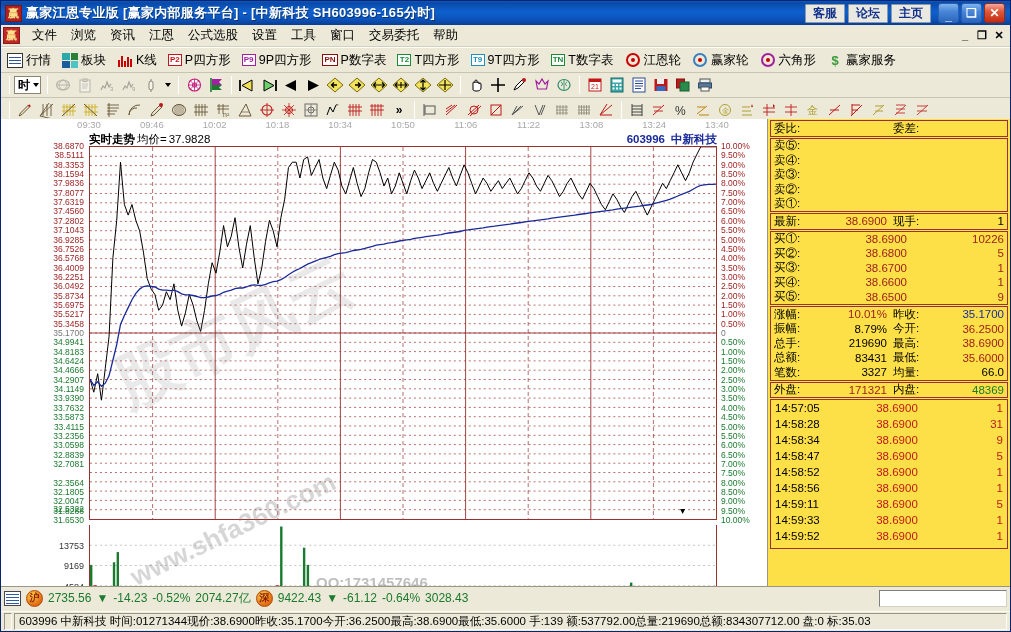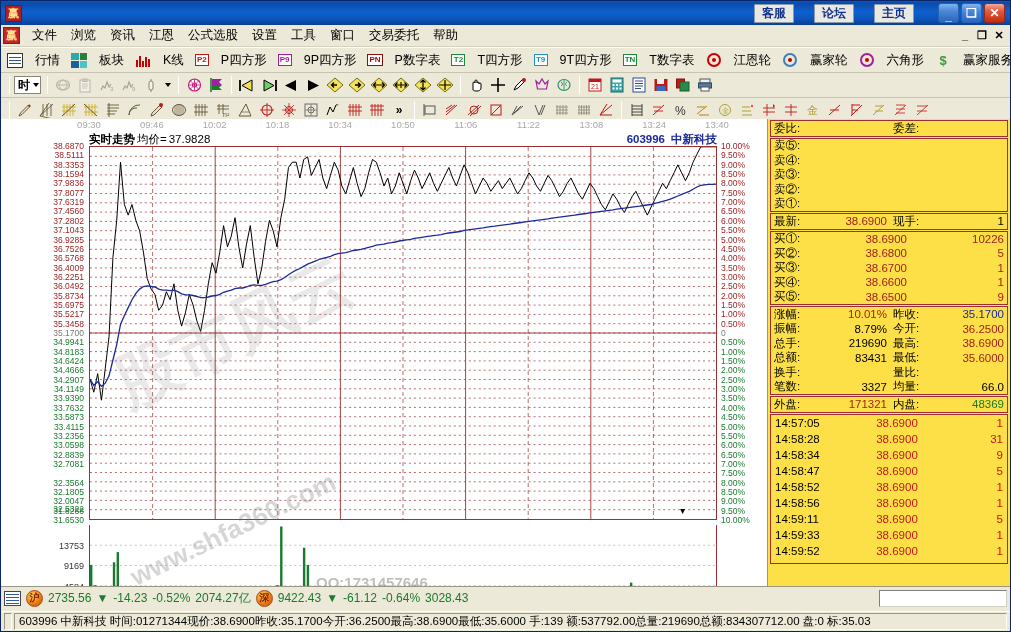--- a/index.html
+++ b/index.html
@@ -33,21 +33,21 @@
     color: #ffe08a; font-size: 11px; font-weight: bold;
     display:flex;align-items:center;justify-content:center;
     line-height: 1;
   }
   .tb-title {
     color: #ffffff; font-size: 13px; font-weight: bold;
     letter-spacing: .3px;
     white-space: nowrap;
     text-shadow: 1px 1px 0 rgba(0,0,0,.4);
   }
-  .tb-right { margin-left: auto; display: flex; align-items: center; gap: 20px; padding-right: 3px; justify-content: center;}
+  .tb-right { margin-left: auto; display: flex; align-items: center; gap: 3px; padding-right: 3px; justify-content: center;}
   .tb-linkbtn {
     background: #e9e9e2;
     border: 1px solid #8a9aad;
     color: #10308c;
     font-size: 12px; font-weight: bold;
     padding: 1px 7px 2px 7px;
     line-height: 14px;
     border-radius: 1px;
   }
   .tb-winbtns { display: flex; gap: 2px; margin-left: 4px; }
@@ -94,21 +94,21 @@
   
   .toolbar1 {
     height: 26px;
     background: #ece9d8;
     display: flex; align-items: center;
     border-bottom: 1px solid #c8c4b4;
     border-top: 1px solid #fdfdf8;
     padding-left: 6px;
     overflow: hidden;
   }
-  .tb1-item { display:flex; align-items:center; gap:12px; margin-right: 11px; white-space:nowrap; }
+  .tb1-item { display:flex; align-items:center; gap:3px; margin-right: 11px; white-space:nowrap; }
   .tb1-item .lbl { font-size: 12.5px; color:#000; }
   .ico { width:16px; height:15px; display:inline-flex; align-items:center; justify-content:center; flex:0 0 auto;}
 
   .ico-grid { background:#fff; border:1px solid #333; position:relative; }
   .ico-grid::before{content:"";position:absolute;left:1px;top:3px;right:1px;height:1px;background:#335599;box-shadow:0 3px 0 #335599,0 6px 0 #335599;}
   .ico-blocks { display:grid; grid-template-columns:1fr 1fr; grid-template-rows:1fr 1fr; gap:1px; }
   .ico-blocks i{display:block;width:100%;height:100%;}
   .ico-kline{position:relative;}
   .ico-kline i{position:absolute;bottom:1px;width:2px;background:#c00;}
   .tag {
@@ -261,20 +261,21 @@
     font-size:15px; color:rgba(110,110,110,.45); font-weight:bold;
   }
 </style>
 </head>
 <body>
 
 <div id="app">
 
   <div class="titlebar">
     <div class="tb-logo">赢</div>
+    <div class="tb-title">赢家江恩专业版 [赢家内部服务平台]  -  [中新科技    SH603996-165分时]</div>
     <div class="tb-right">
       <div class="tb-linkbtn">客服</div>
       <div class="tb-linkbtn">论坛</div>
       <div class="tb-linkbtn">主页</div>
       <div class="tb-winbtns">
         <div class="wbtn min">
             <span class="g">_</span>
           </div>
         <div class="wbtn max">
             <span class="g">❑</span>
@@ -1266,26 +1267,20 @@
           <span class="k2">最高:</span>
           <span class="v2 up">38.6900</span>
         </div>
         <div class="dp-row">
           <span class="k">总额:</span>
           <span class="v">83431</span>
           <span class="k2">最低:</span>
           <span class="v2 up">35.6000</span>
         </div>
         <div class="dp-row">
-          <span class="k">换手:</span>
-          <span class="v"></span>
-          <span class="k2">量比:</span>
-          <span class="v2"></span>
-        </div>
-        <div class="dp-row">
           <span class="k">笔数:</span>
           <span class="v">3327</span>
           <span class="k2">均量:</span>
           <span class="v2">66.0</span>
         </div>
       </div>
 
       <div class="dp-box">
         <div class="dp-row">
           <span class="k">外盘:</span>

